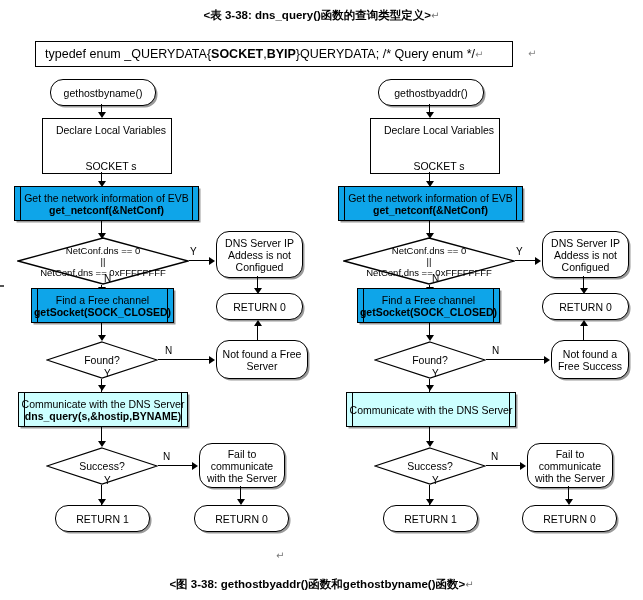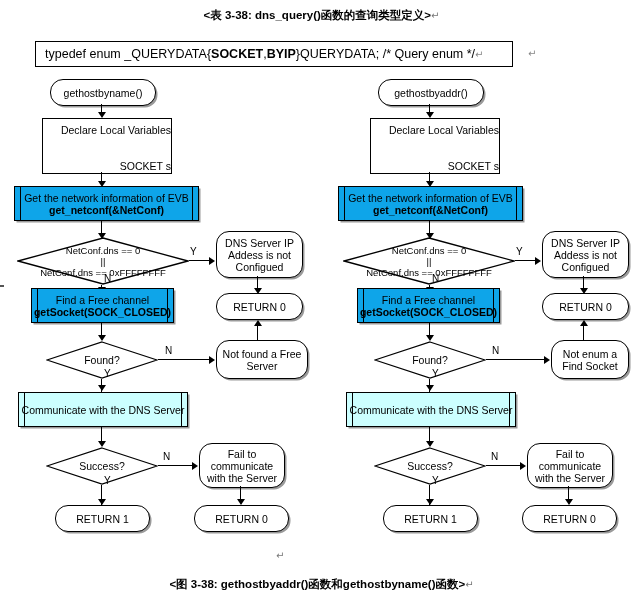--- a/index.html
+++ b/index.html
@@ -62,21 +62,21 @@
   
   .diamond-wrap{}
   .diamond{
     position:absolute;left:0;top:0;width:100%;height:100%;
     overflow:visible;
   }
   .diamond svg{display:block;}
 
   
   .dlv .nodetext{
-    align-items:flex-end;justify-content:space-around;
+    align-items:center;justify-content:space-around;
     padding:5px 0 5px 8px;
     gap:24px;
   }
 
   
   .ln{background:#000;}
   .vl{width:1.4px;}
   .hl{height:1.4px;}
   .arrow-d,.arrow-u,.arrow-r{
     width:0;height:0;position:absolute;
@@ -202,20 +202,21 @@
 <div class="abs term" style="left:216px;top:340px;width:90px;height:37px;">
   <div class="nodetext">
     <span>Not found a Free</span>
     <span>Server</span>
   </div>
 </div>
 
 <div class="abs predef cyanbox" style="left:18px;top:392px;width:168px;height:33px;">
   <div class="nodetext">
     <span>Communicate with the DNS Server</span>
+    <span class="b">dns_query(s,&amp;hostip,BYNAME)</span>
   </div>
 </div>
 <div class="abs ln vl" style="left:101px;top:427px;height:16px;"></div>
 <div class="arrow-d abs" style="left:98px;top:441px;"></div>
 
 <div class="abs diamond-wrap" style="left:46px;top:447px;width:112px;height:38px;">
   <div class="diamond">
     <svg width="112" height="38" viewBox="0 0 112 38">
         <polygon points="56,1 111,19 56,37 1,19" fill="#fff" stroke="#000" stroke-width="1.3"></polygon>
       </svg>
@@ -337,22 +338,22 @@
 </div>
 <div class="abs ln hl" style="left:486px;top:359px;width:59px;"></div>
 <div class="arrow-r abs" style="left:544px;top:356px;"></div>
 <div class="lbl" style="left:492px;top:345px;">N</div>
 <div class="abs ln vl" style="left:429px;top:379px;height:14px;"></div>
 <div class="arrow-d abs" style="left:426px;top:385px;"></div>
 <div class="lbl" style="left:432px;top:368px;">Y</div>
 
 <div class="abs term" style="left:551px;top:340px;width:76px;height:37px;">
   <div class="nodetext">
-    <span>Not enum a</span>
-    <span>Find Socket</span>
+    <span>Not found a</span>
+    <span>Free Success</span>
   </div>
 </div>
 
 <div class="abs predef cyanbox" style="left:346px;top:392px;width:168px;height:33px;">
   <div class="nodetext">
     <span>Communicate with the DNS Server</span>
   </div>
 </div>
 <div class="abs ln vl" style="left:429px;top:427px;height:16px;"></div>
 <div class="arrow-d abs" style="left:426px;top:441px;"></div>

